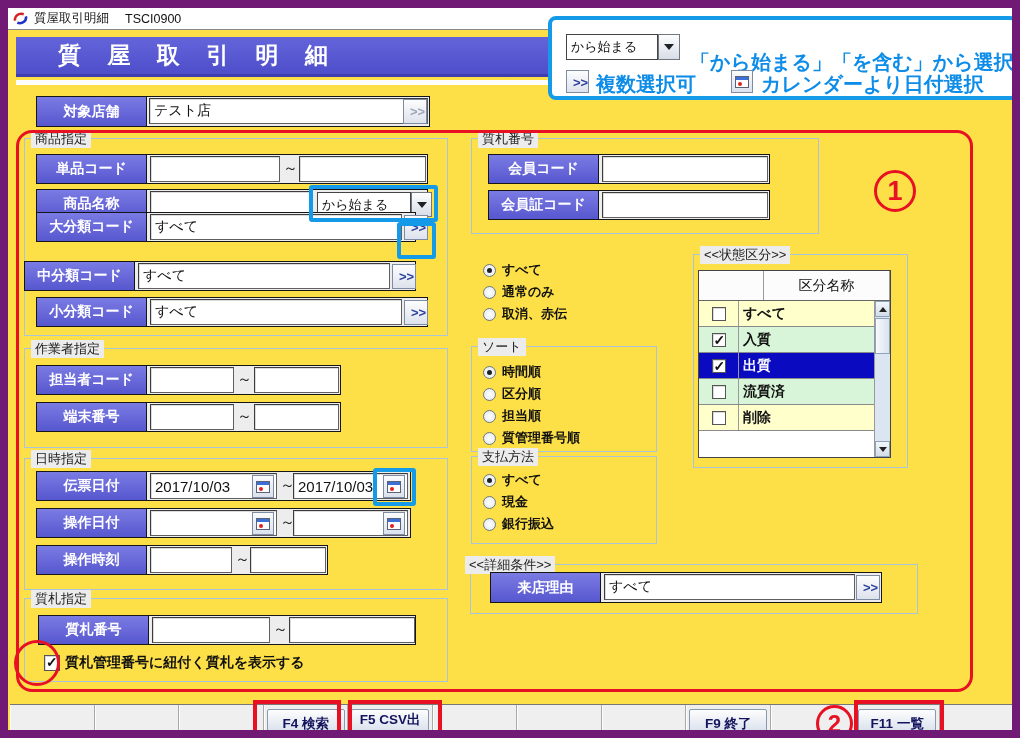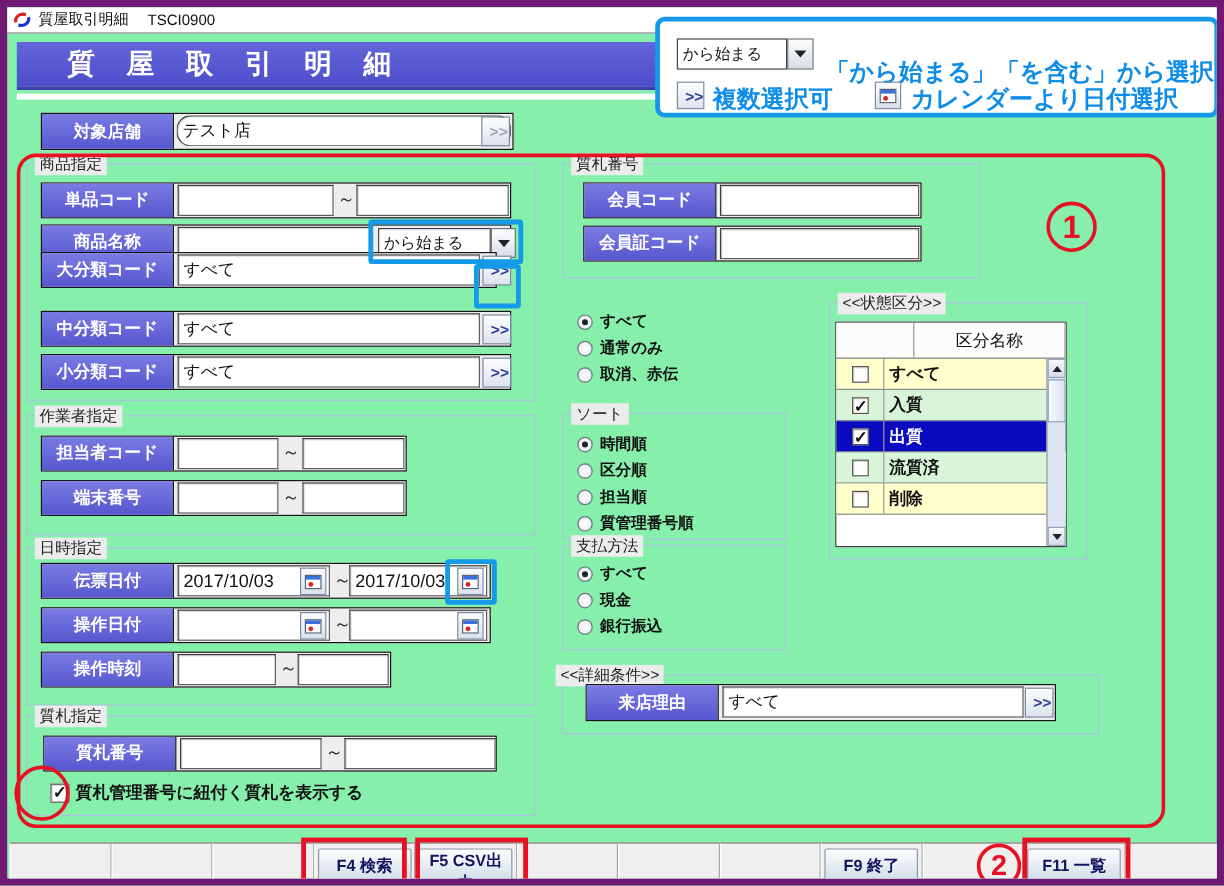--- a/index.html
+++ b/index.html
@@ -1,17 +1,17 @@
 <!DOCTYPE html>
 <html><head>
 <meta charset="utf-8">
 <style>
   html,body{margin:0;padding:0;background:#888;}
   *{box-sizing:border-box;font-family:"Liberation Sans",sans-serif;}
-  #win{position:relative;width:1020px;height:738px;background:#86efac;border:6px solid #701a75;overflow:hidden;}
+  #win{position:relative;width:1020px;height:738px;background:#fde047;border:8px solid #701a75;overflow:hidden;}
   .titlebar{position:absolute;left:0;top:0;right:0;height:22px;background:#fff;border-bottom:1px solid #8a8a8a;display:flex;align-items:center;padding-left:5px;gap:6px;}
   .tbtitle{font-size:12.5px;color:#111;}
   .tbcode{font-size:12.5px;color:#111;margin-left:10px;}
   .hdr{position:absolute;left:8px;top:29px;width:1004px;height:40px;background:linear-gradient(#6464da,#4e4ecb);border-bottom:3px solid #3d3dae;color:#fff;font-size:23px;font-weight:bold;letter-spacing:10px;line-height:36px;padding-left:42px;}
   .whiteline{position:absolute;left:8px;top:72px;width:1004px;height:5px;background:#fff;}
   .row{position:absolute;border:1px solid #161616;background:#ededed;}
   .lbl{position:absolute;left:0;top:0;bottom:0;width:110px;background:linear-gradient(#7b7be4,#5757cf);border-right:1px solid #161616;color:#fff;font-weight:bold;font-size:14px;text-align:center;display:flex;align-items:center;justify-content:center;}
   .inp{position:absolute;top:1px;height:26px;background:#fff;border:1px solid #5f5f5f;border-top-color:#3c3c3c;border-left-color:#3c3c3c;box-shadow:inset 1px 1px 0 rgba(0,0,0,.14);font-size:14px;color:#111;padding:2px 4px;outline:none;}
   .tilde{position:absolute;top:4px;font-size:15px;color:#222;}
   .more{position:absolute;top:2px;width:24px;height:25px;background:linear-gradient(#fdfdfd,#dde2ec);border:1px solid #7d8ba3;color:#2a3f9e;font-weight:bold;font-size:13px;text-align:center;line-height:22px;cursor:pointer;}
@@ -74,21 +74,21 @@
     </svg>
     <span class="tbtitle">質屋取引明細</span>
     <span class="tbcode">TSCI0900</span>
   </div>
 
   <div class="hdr">質 屋 取 引 明 細</div>
   <div class="whiteline"></div>
 
   <div class="row" style="left:28px;top:88px;width:394px;height:31px;">
     <div class="lbl">対象店舗</div>
-    <input class="inp" style="left: 112px; width: 279px; border-radius: 12px;" value="テスト店">
+    <input class="inp" style="left: 112px; width: 279px;" value="テスト店">
     <button class="more dim" style="right:2px;">&gt;&gt;</button>
   </div>
 
   <div class="grp" style="left:16px;top:130px;width:424px;height:198px;">
     <span class="gtitle">商品指定</span>
   </div>
   <div class="row" style="left:28px;top:146px;width:392px;height:30px;">
     <div class="lbl">単品コード</div>
     <input class="inp" style="left: 113px; width: 130px;" value="">
     <span class="tilde" style="left:246px;">～</span>
@@ -100,21 +100,21 @@
     <div class="combo-text" style="left:280px;width:94px;">から始まる</div>
     <div class="combo-btn" style="left:374px;width:21px;">
         <span class="tri-down"></span>
       </div>
   </div>
   <div class="row" style="left:28px;top:204px;width:380px;height:30px;">
     <div class="lbl">大分類コード</div>
     <input class="inp" style="left: 113px; width: 252px;" value="すべて">
     <button class="more" style="left:367px;">&gt;&gt;</button>
   </div>
-  <div class="row" style="left:28px;top:253px;width:392px;height:30px;">
+  <div class="row" style="left:16px;top:253px;width:392px;height:30px;">
     <div class="lbl">中分類コード</div>
     <input class="inp" style="left: 113px; width: 252px;" value="すべて">
     <button class="more" style="left:367px;">&gt;&gt;</button>
   </div>
   <div class="row" style="left:28px;top:289px;width:392px;height:30px;">
     <div class="lbl">小分類コード</div>
     <input class="inp" style="left: 113px; width: 252px;" value="すべて">
     <button class="more" style="left:367px;">&gt;&gt;</button>
   </div>
 

